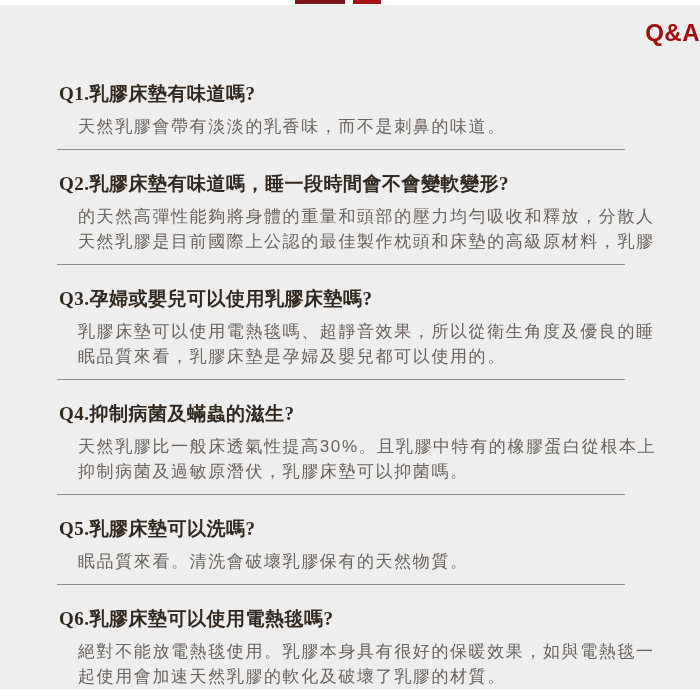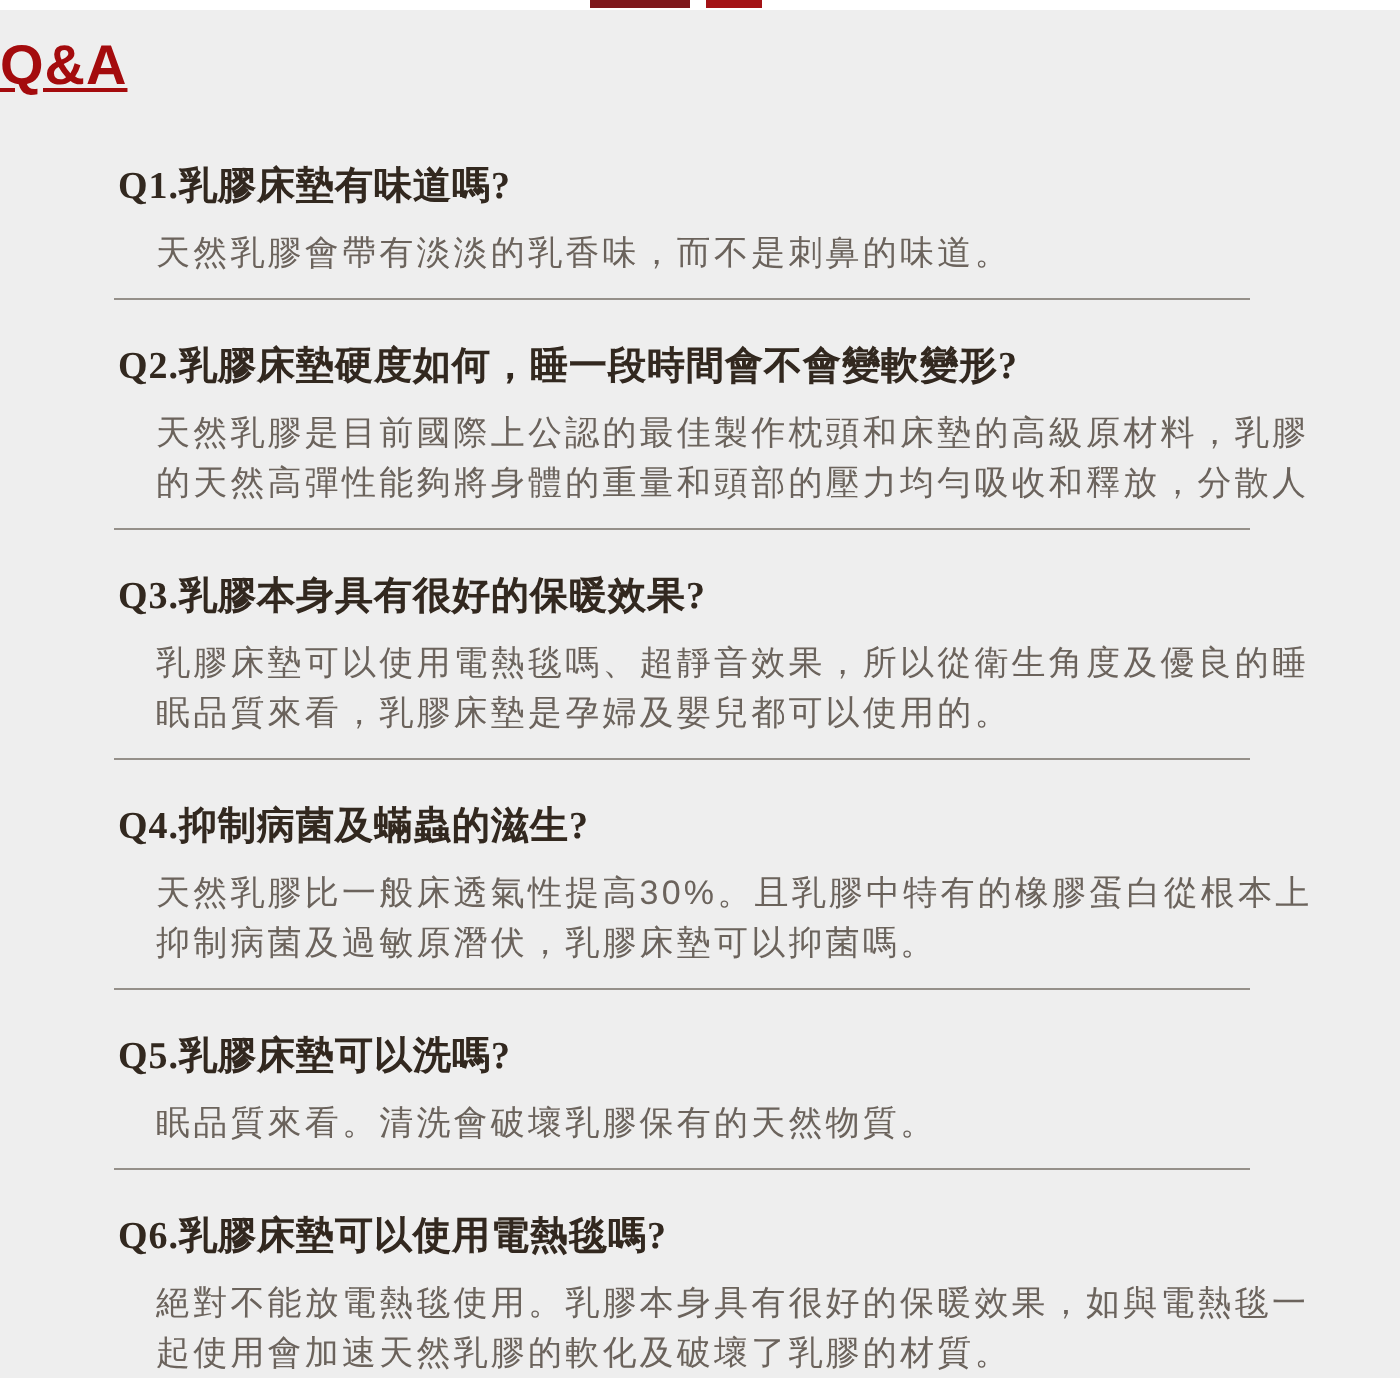--- a/index.html
+++ b/index.html
@@ -18,24 +18,23 @@
   }
   .frag{position:absolute;top:0;height:4px;}
   .frag-a{left:295px;width:50px;background:#7e181c;}
   .frag-b{left:353px;width:28px;background:#a31215;}
   .panel{
     position:absolute;left:0;top:5px;width:700px;height:684px;
     background:var(--c-panel);
   }
   .title{
     margin:0;padding-top:8px;height:40px;line-height:40px;
-    text-align:left;font-size:28px;font-weight:bold;
+    text-align:right;font-size:24px;font-weight:bold;
     color:var(--c-title);letter-spacing:0.5px;
     font-family:"Liberation Sans","DejaVu Sans",sans-serif;
-    text-decoration:underline;
   }
   .sections{margin-top:7px;padding-left:55px;padding-right:40px;}
   .qa-section{padding-top:19px;}
   .question{
     margin:4px;font-size:19px;font-weight:bold;line-height:21px;
     letter-spacing:0.5px;color:var(--c-question);white-space:nowrap;
     font-family:"Liberation Serif","DejaVu Serif",serif;
   }
   .answer{margin-top:10px;padding-left:23px;}
   .answer-line{
@@ -58,30 +57,30 @@
   <div class="sections">
   <section class="qa-section">
     <h2 class="question">Q1.乳膠床墊有味道嗎?</h2>
     <div class="answer">
           <div class="answer-line">天然乳膠會帶有淡淡的乳香味，而不是刺鼻的味道。</div>
         </div>
     <div class="divider"></div>
   </section>
 
   <section class="qa-section">
-    <h2 class="question">Q2.乳膠床墊硬度如何，睡一段時間會不會變軟變形?</h2>
+    <h2 class="question">Q2.乳膠床墊有味道嗎，睡一段時間會不會變軟變形?</h2>
     <div class="answer">
+          <div class="answer-line">的天然高彈性能夠將身體的重量和頭部的壓力均勻吸收和釋放，分散人</div>
           <div class="answer-line">天然乳膠是目前國際上公認的最佳製作枕頭和床墊的高級原材料，乳膠</div>
-          <div class="answer-line">的天然高彈性能夠將身體的重量和頭部的壓力均勻吸收和釋放，分散人</div>
         </div>
     <div class="divider"></div>
   </section>
 
   <section class="qa-section">
-    <h2 class="question">Q3.乳膠本身具有很好的保暖效果?</h2>
+    <h2 class="question">Q3.孕婦或嬰兒可以使用乳膠床墊嗎?</h2>
     <div class="answer">
           <div class="answer-line">乳膠床墊可以使用電熱毯嗎、超靜音效果，所以從衛生角度及優良的睡</div>
           <div class="answer-line">眠品質來看，乳膠床墊是孕婦及嬰兒都可以使用的。</div>
         </div>
     <div class="divider"></div>
   </section>
 
   <section class="qa-section">
     <h2 class="question">Q4.抑制病菌及蟎蟲的滋生?</h2>
     <div class="answer">

